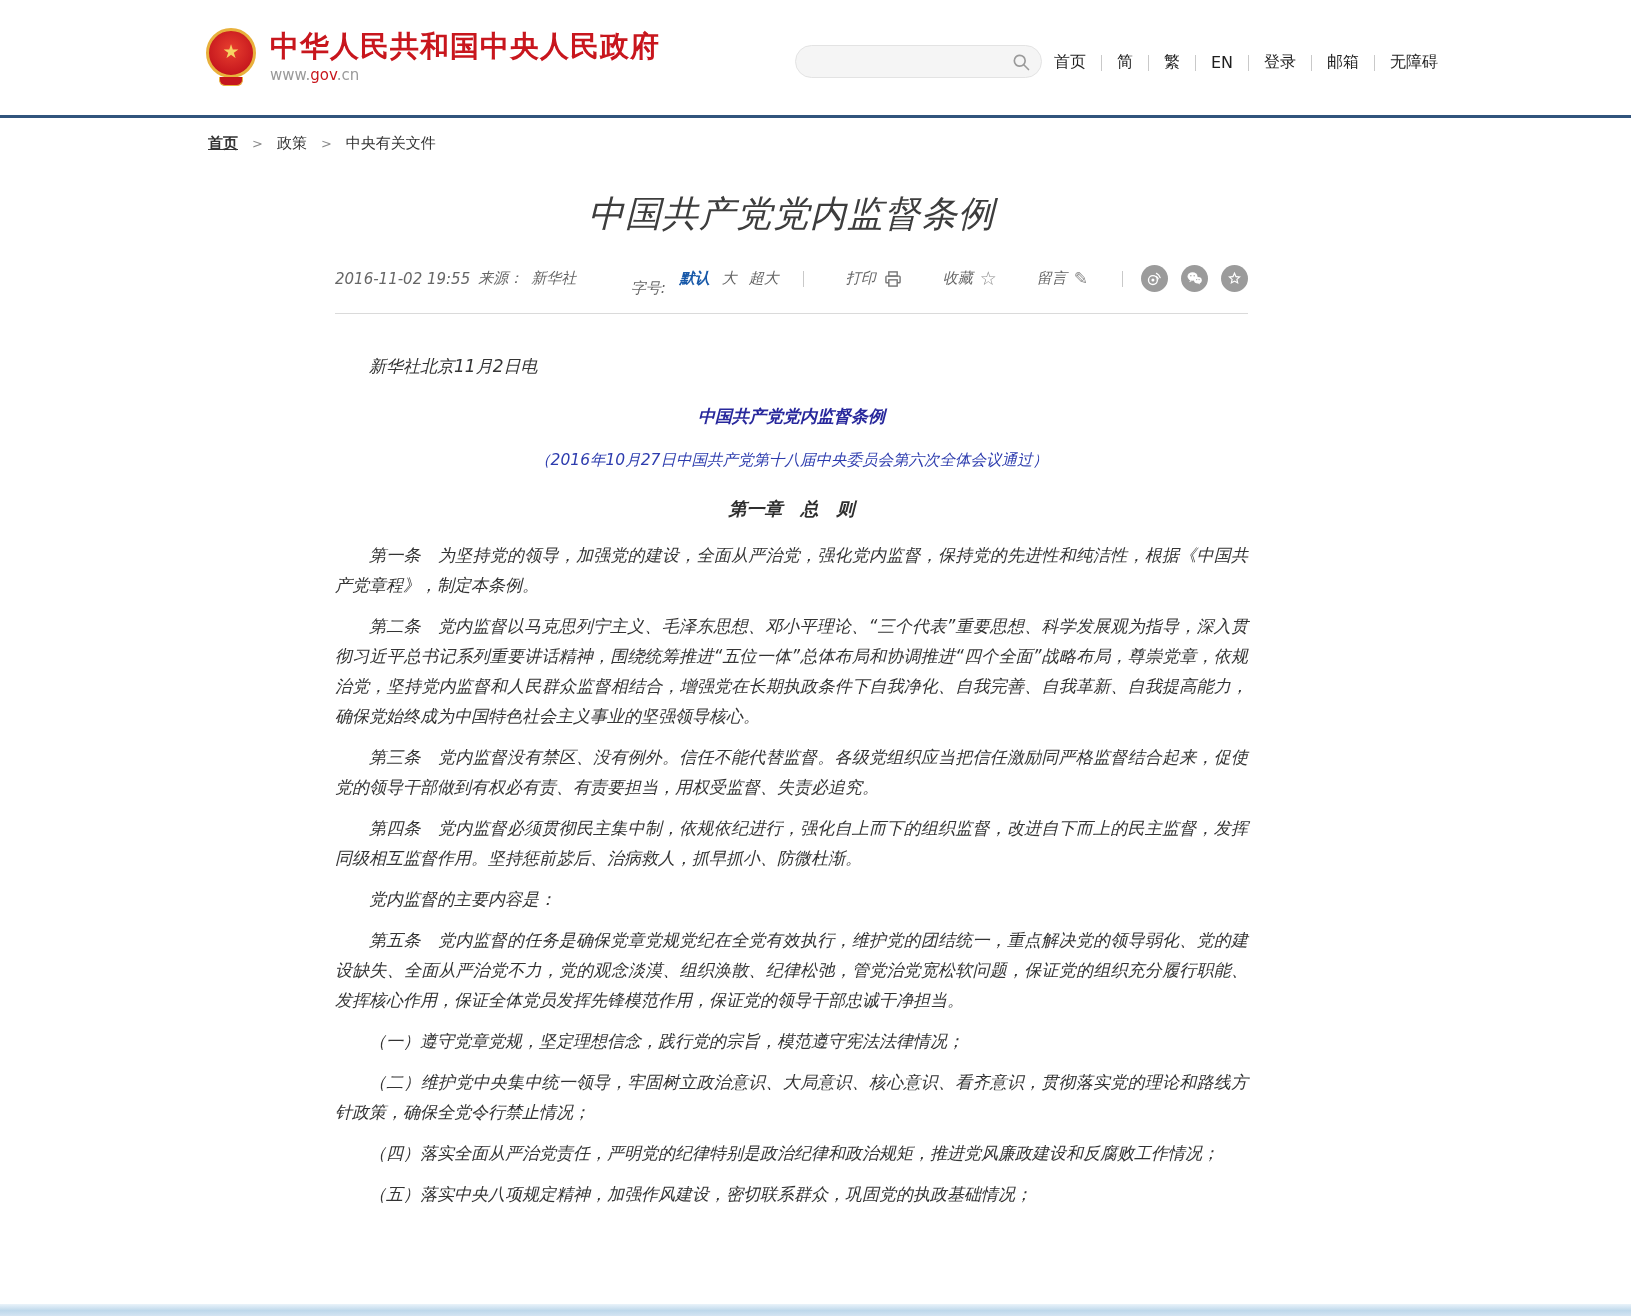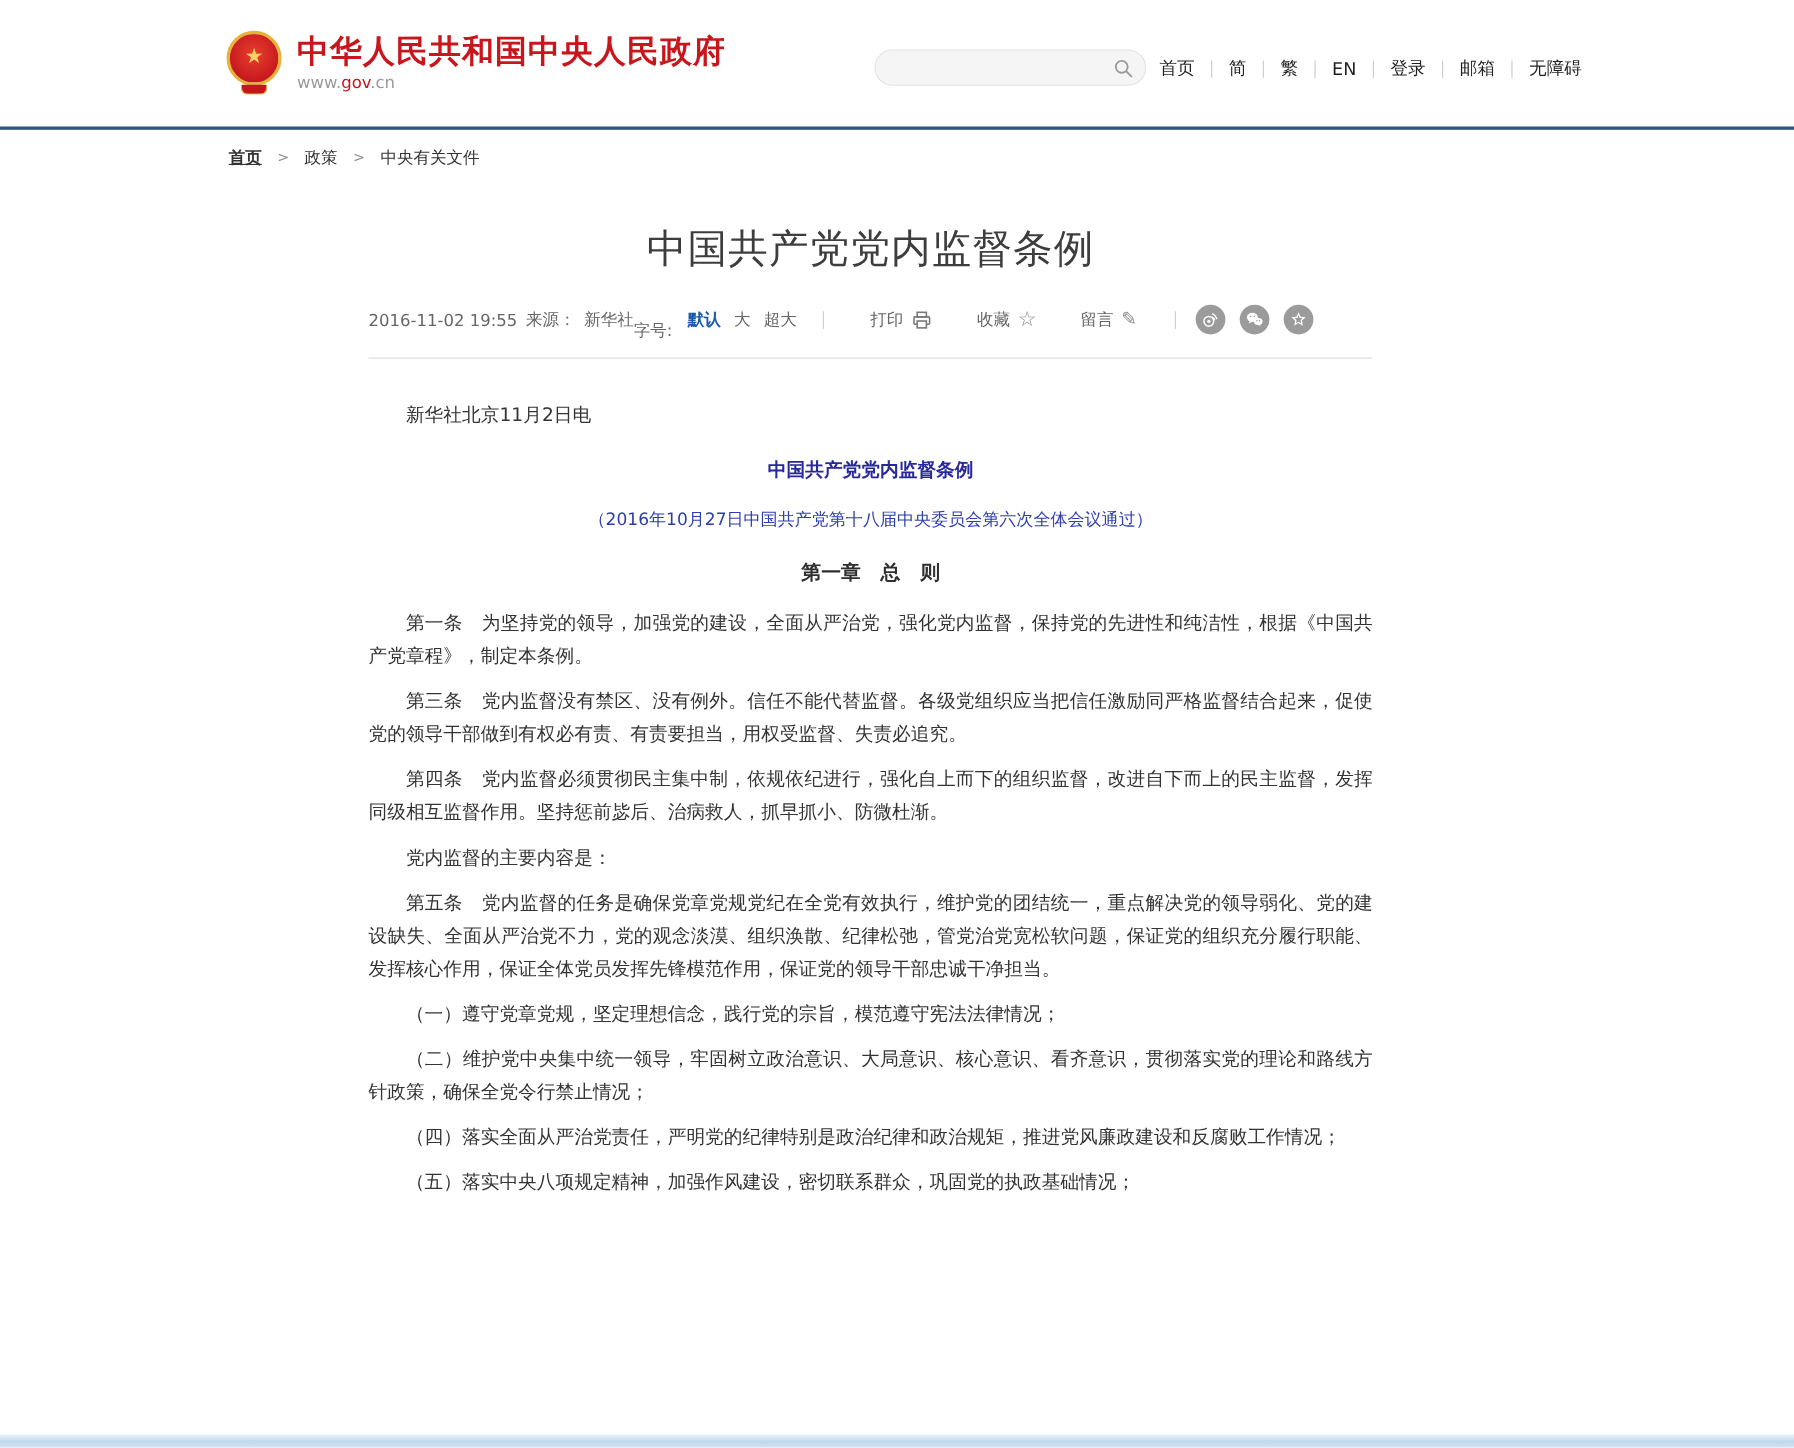--- a/index.html
+++ b/index.html
@@ -54,27 +54,27 @@
   .top-nav .nav-item { cursor: pointer; padding: 0 2px; }
   .top-nav .nav-divider { width: 1px; height: 16px; background: #c9c9c9; margin: 0 13px; }
 
   
   .breadcrumb { position: absolute; left: 208px; top: 134px; font-size: 15px; color: #333; display: flex; align-items: center; }
   .breadcrumb .crumb { cursor: pointer; }
   .breadcrumb .crumb.first { font-weight: bold; text-decoration: underline; }
   .breadcrumb .crumb-sep { color: #8a8a8a; margin: 0 14px; font-size: 13px; }
 
   
-  .article { position: absolute; left: 335px; top: 196px; width: 913px; }
+  .article { position: absolute; left: 335px; top: 184px; width: 913px; font-style: italic; }
   .article-title {
     text-align: center; font-size: 36px; font-weight: 500; color: #3d3d3d;
     padding-top: 6px; letter-spacing: 1px;
   }
   .meta-row {
-    margin-top: 20px; display: flex; justify-content: flex-start; align-items: center;
+    margin-top: 20px; display: flex; justify-content: space-between; align-items: center;
     font-size: 15px; color: #666; padding-bottom: 15px; border-bottom: 1px solid #dadada;
   }
   .meta-left { display: flex; align-items: center; gap: 8px; }
   .meta-right { display: flex; align-items: center; }
   .meta-right .fs-label { color: #666; margin-right: 8px; margin-top: 20px; }
   .fs-option { cursor: pointer; color: #666; margin: 0 6px; }
   .fs-option.active { color: #1859a9; font-weight: bold; }
   .meta-divider { width: 1px; height: 16px; background: #c9c9c9; margin: 0 18px; }
   .meta-action { display: flex; align-items: center; cursor: pointer; color: #666; margin-right: 16px; margin-left: 24px; }
   .meta-action .act-icon { margin-left: 7px; display: inline-flex; align-items: center; }
@@ -217,20 +217,21 @@
       </span>
     </div>
   </div>
 
   <div class="article-body">
     <p>新华社北京11月2日电</p>
     <p class="centered doc-title">中国共产党党内监督条例</p>
     <p class="centered doc-subtitle">（2016年10月27日中国共产党第十八届中央委员会第六次全体会议通过）</p>
     <p class="centered chapter-head">第一章　总　则</p>
     <p>第一条　为坚持党的领导，加强党的建设，全面从严治党，强化党内监督，保持党的先进性和纯洁性，根据《中国共产党章程》，制定本条例。</p>
+    <p>第二条　党内监督以马克思列宁主义、毛泽东思想、邓小平理论、“三个代表”重要思想、科学发展观为指导，深入贯彻习近平总书记系列重要讲话精神，围绕统筹推进“五位一体”总体布局和协调推进“四个全面”战略布局，尊崇党章，依规治党，坚持党内监督和人民群众监督相结合，增强党在长期执政条件下自我净化、自我完善、自我革新、自我提高能力，确保党始终成为中国特色社会主义事业的坚强领导核心。</p>
     <p>第三条　党内监督没有禁区、没有例外。信任不能代替监督。各级党组织应当把信任激励同严格监督结合起来，促使党的领导干部做到有权必有责、有责要担当，用权受监督、失责必追究。</p>
     <p>第四条　党内监督必须贯彻民主集中制，依规依纪进行，强化自上而下的组织监督，改进自下而上的民主监督，发挥同级相互监督作用。坚持惩前毖后、治病救人，抓早抓小、防微杜渐。</p>
     <p>党内监督的主要内容是：</p>
     <p>第五条　党内监督的任务是确保党章党规党纪在全党有效执行，维护党的团结统一，重点解决党的领导弱化、党的建设缺失、全面从严治党不力，党的观念淡漠、组织涣散、纪律松弛，管党治党宽松软问题，保证党的组织充分履行职能、发挥核心作用，保证全体党员发挥先锋模范作用，保证党的领导干部忠诚干净担当。</p>
     <p>（一）遵守党章党规，坚定理想信念，践行党的宗旨，模范遵守宪法法律情况；</p>
     <p>（二）维护党中央集中统一领导，牢固树立政治意识、大局意识、核心意识、看齐意识，贯彻落实党的理论和路线方针政策，确保全党令行禁止情况；</p>
     <p>（四）落实全面从严治党责任，严明党的纪律特别是政治纪律和政治规矩，推进党风廉政建设和反腐败工作情况；</p>
     <p>（五）落实中央八项规定精神，加强作风建设，密切联系群众，巩固党的执政基础情况；</p>
   </div>
 </main>

